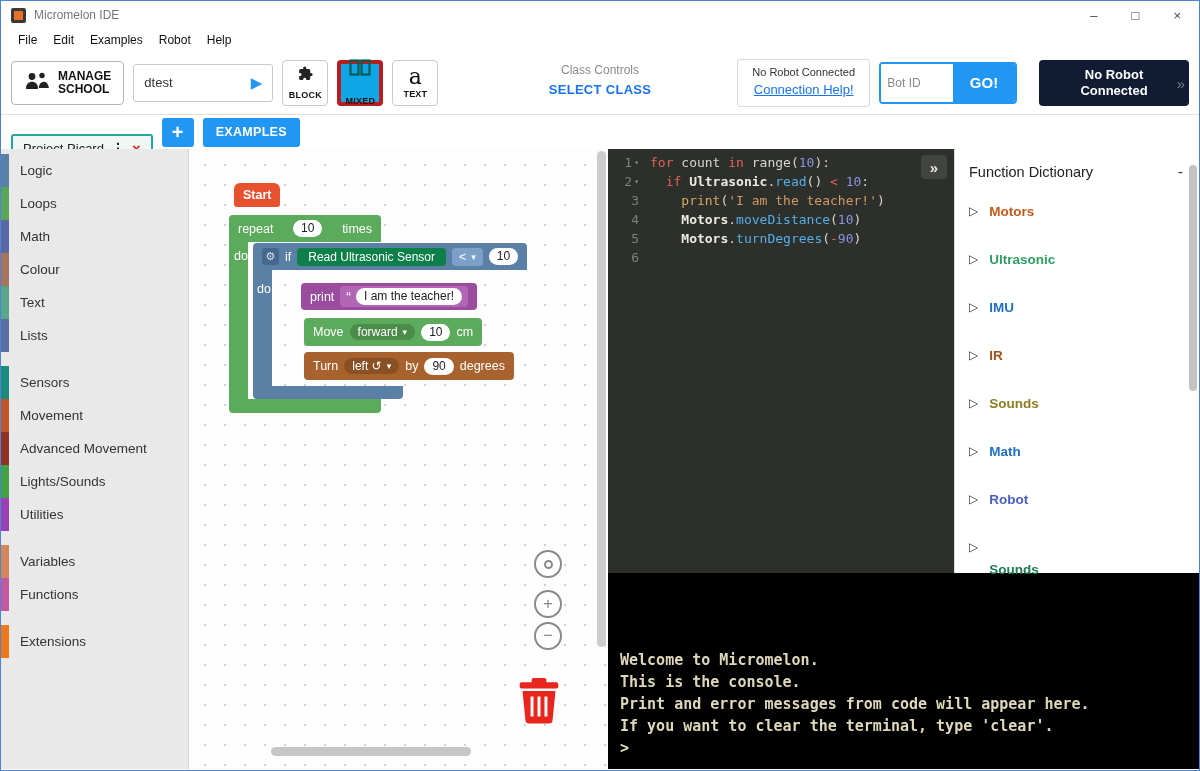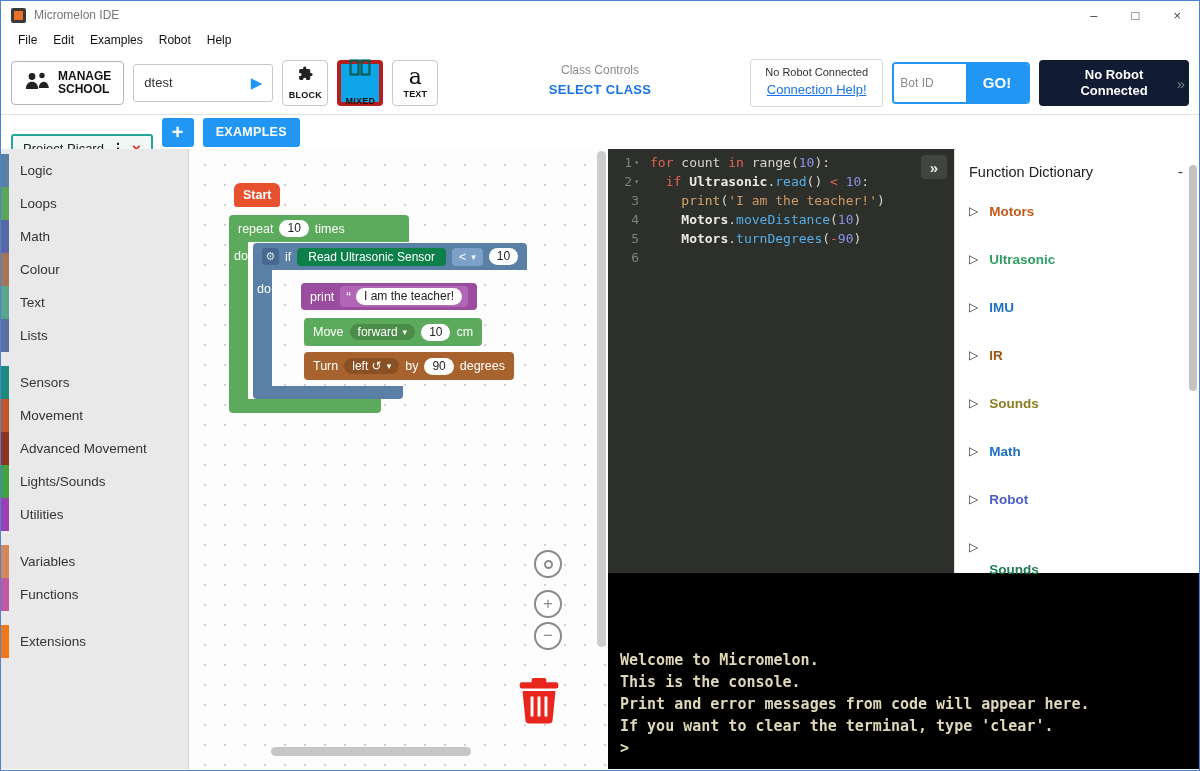--- a/index.html
+++ b/index.html
@@ -35,21 +35,21 @@
   .class-controls { position:absolute; left:50%; transform:translateX(-50%); text-align:center; top:12px; }
   .class-controls .sub { font-size:12px; color:#8a8a8a; margin-bottom:5px; }
   .class-controls .sel { font-size:13px; font-weight:bold; color:#1a73e8; letter-spacing:.3px; }
   .right-cluster { margin-left:auto; display:flex; align-items:center; gap:9px; }
   .conn-box { border:1px solid #d9d9d9; border-radius:3px; height:48px; padding:6px 14px; text-align:center; background:#fff; }
   .conn-box .status { font-size:11px; color:#333; margin-bottom:4px; }
   .conn-box .help { font-size:13px; color:#1a73e8; text-decoration:underline; }
   .botgo { display:flex; align-items:stretch; border:2px solid #2196f3; border-radius:4px; overflow:hidden; height:42px;justify-content:flex-end; }
   .bot-id { width:46px; display:flex; align-items:center; justify-content:center; font-size:12px; color:#8a8a8a; background:#fff; }
   .go-btn { width:62px; display:flex; align-items:center; justify-content:center; background:#2196f3; color:#fff; font-weight:bold; font-size:15px;margin-left:26px; }
-  .robot-status { width:150px; height:46px; background:#111b33; border-radius:4px; color:#fff; display:flex; align-items:center; justify-content:center; position:relative; }
+  .robot-status { width:150px; height:46px; background:#111b33; border-radius:4px; color:#fff; display:flex; align-items:center; justify-content:center; position:relative;margin-left:13px; }
   .robot-status .lines { font-size:13px; font-weight:bold; text-align:center; line-height:16px; }
   .robot-status .collapse { position:absolute; right:4px; top:50%; transform:translateY(-50%); color:#7a7f8a; font-size:15px; }
   
   .tabbar { height:34px; display:flex; align-items:center; padding:0 10px; gap:9px; background:#fff; }
   .proj-tab { display:flex; align-items:center; gap:7px; height:29px; padding:0 10px; background:#f0f7f4; border:2px solid #26a69a; border-radius:3px;margin-top:32px; }
   .proj-tab .tab-label { font-size:13px; color:#222; }
   .proj-tab .kebab { color:#222; font-size:14px; font-weight:bold; }
   .proj-tab .tab-close { color:#e02020; font-size:15px; font-weight:bold; }
   .add-tab { width:32px; height:29px; background:#2196f3; color:#fff; border-radius:3px; display:flex; align-items:center; justify-content:center; font-size:20px; font-weight:bold; }
   .examples-btn { height:29px; padding:0 13px; background:#2196f3; color:#fff; border-radius:3px; display:flex; align-items:center; font-size:12.5px; font-weight:bold; letter-spacing:.3px; }
@@ -61,21 +61,21 @@
   .palette-item.group-gap { margin-top:14px; }
   
   .ws { width:419px; position:relative; background:#fdfdfd;
         background-image:radial-gradient(#cfcfcf 1px, transparent 1.4px);
         background-size:20px 20px; background-position:6px 6px; overflow:hidden; }
   .blk { position:absolute; color:#fff; font-size:12.5px; display:flex; align-items:center; gap:6px; padding:0 9px; border-radius:4px; height:27px; white-space:nowrap; }
   .field { background:#fff; color:#222; border-radius:10px; padding:1px 8px; font-size:12px; text-align:center; line-height:15px; }
   .dropdown { background:rgba(0,0,0,.18); border-radius:10px; padding:1px 8px; display:flex; gap:5px; align-items:center; font-size:12px; }
   .caret { font-size:9px; }
   .start-blk { left:45px; top:34px; background:#e8512e; height:24px; border-radius:6px 6px 3px 3px; font-weight:bold; }
-  .repeat-header { left:40px; top:66px; background:#5cab5c; width:180px; border-radius:4px 4px 0 0; }
+  .repeat-header { left:40px; top:66px; background:#5cab5c; width:152px; border-radius:4px 4px 0 0;justify-content:space-between; }
   .repeat-spine { position:absolute; left:40px; top:92px; width:19px; height:159px; background:#5cab5c; color:#fff; font-size:12.5px; }
   .repeat-spine .do-label { position:absolute; left:5px; top:8px; }
   .repeat-bottom { position:absolute; left:40px; top:250px; width:152px; height:14px; background:#5cab5c; border-radius:0 0 4px 4px; }
   .if-header { left:64px; top:94px; background:#5b80a5; border-radius:4px 4px 0 0; }
   .gear { width:17px; height:17px; background:#46688e; border-radius:3px; display:flex; align-items:center; justify-content:center; font-size:11px; color:#cfe0ef; }
   .sensor-pill { background:#0d8049; border-radius:4px; padding:2px 11px; font-size:12px; color:#fff; }
   .compare-block { background:#7da0c9; border-radius:4px; padding:2px 7px; display:flex; align-items:center; gap:5px; }
   .if-spine { position:absolute; left:64px; top:121px; width:19px; height:116px; background:#5b80a5; color:#fff; font-size:12.5px; }
   .if-spine .do-label { position:absolute; left:4px; top:12px; }
   .if-bottom { position:absolute; left:64px; top:237px; width:150px; height:13px; background:#5b80a5; border-radius:0 0 4px 4px; }

